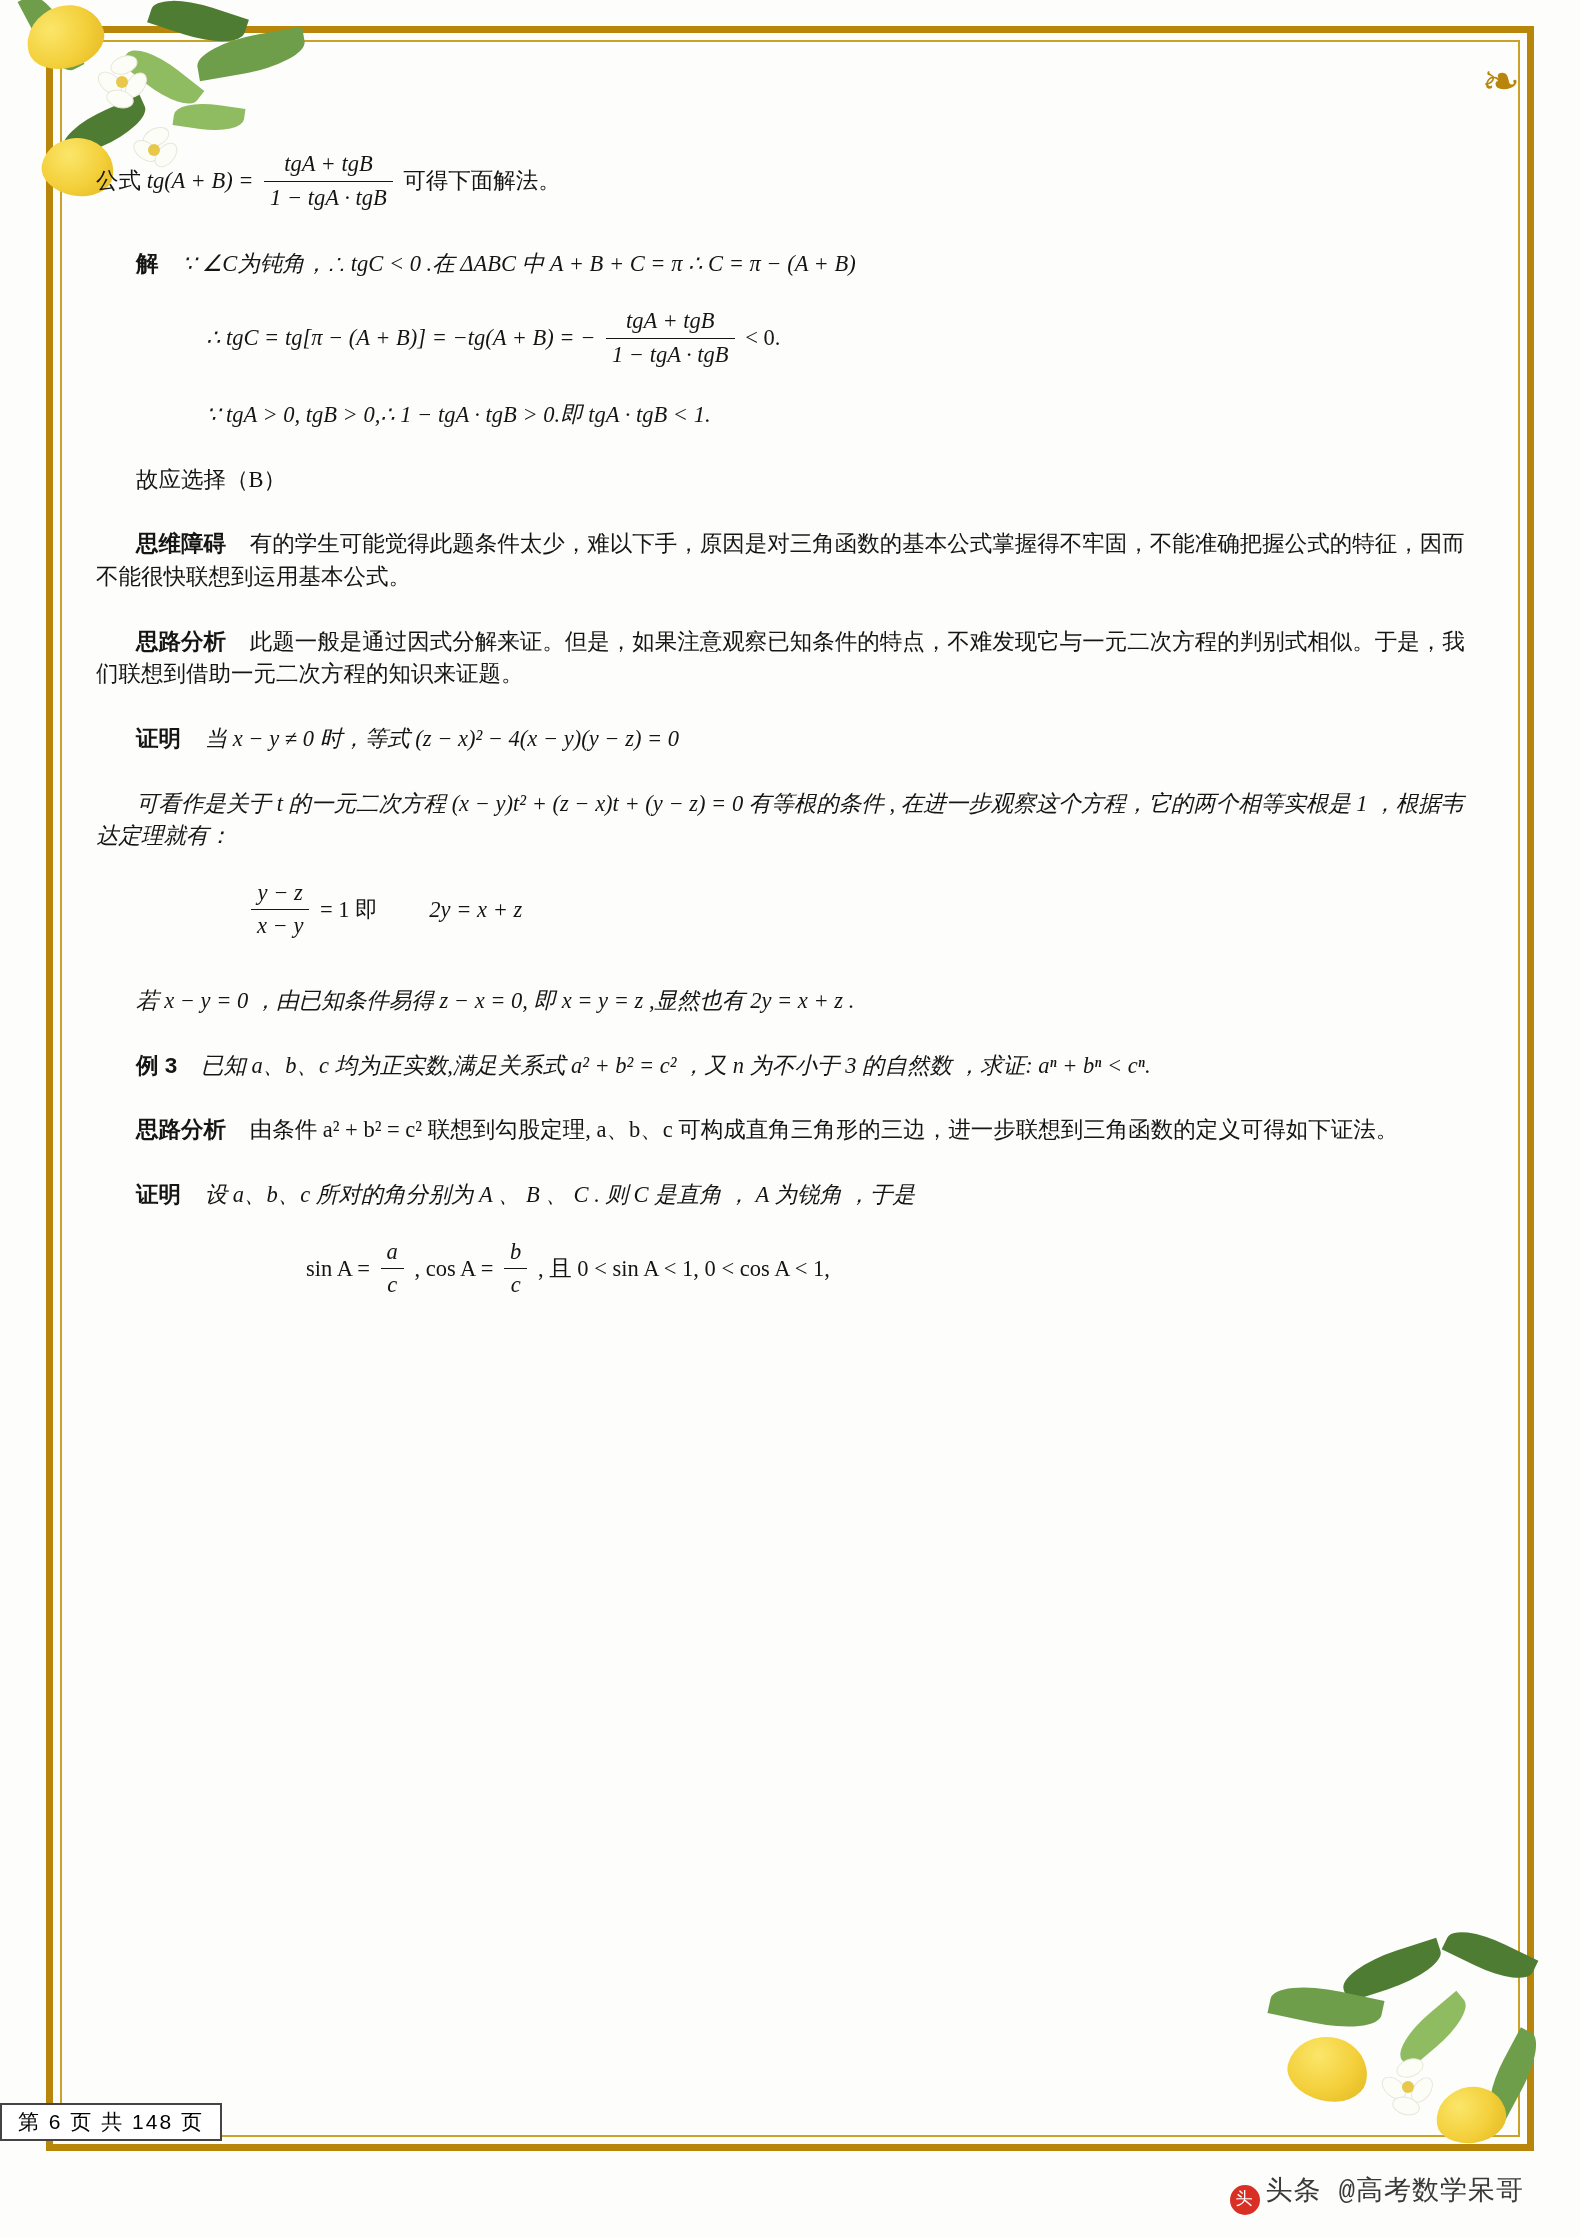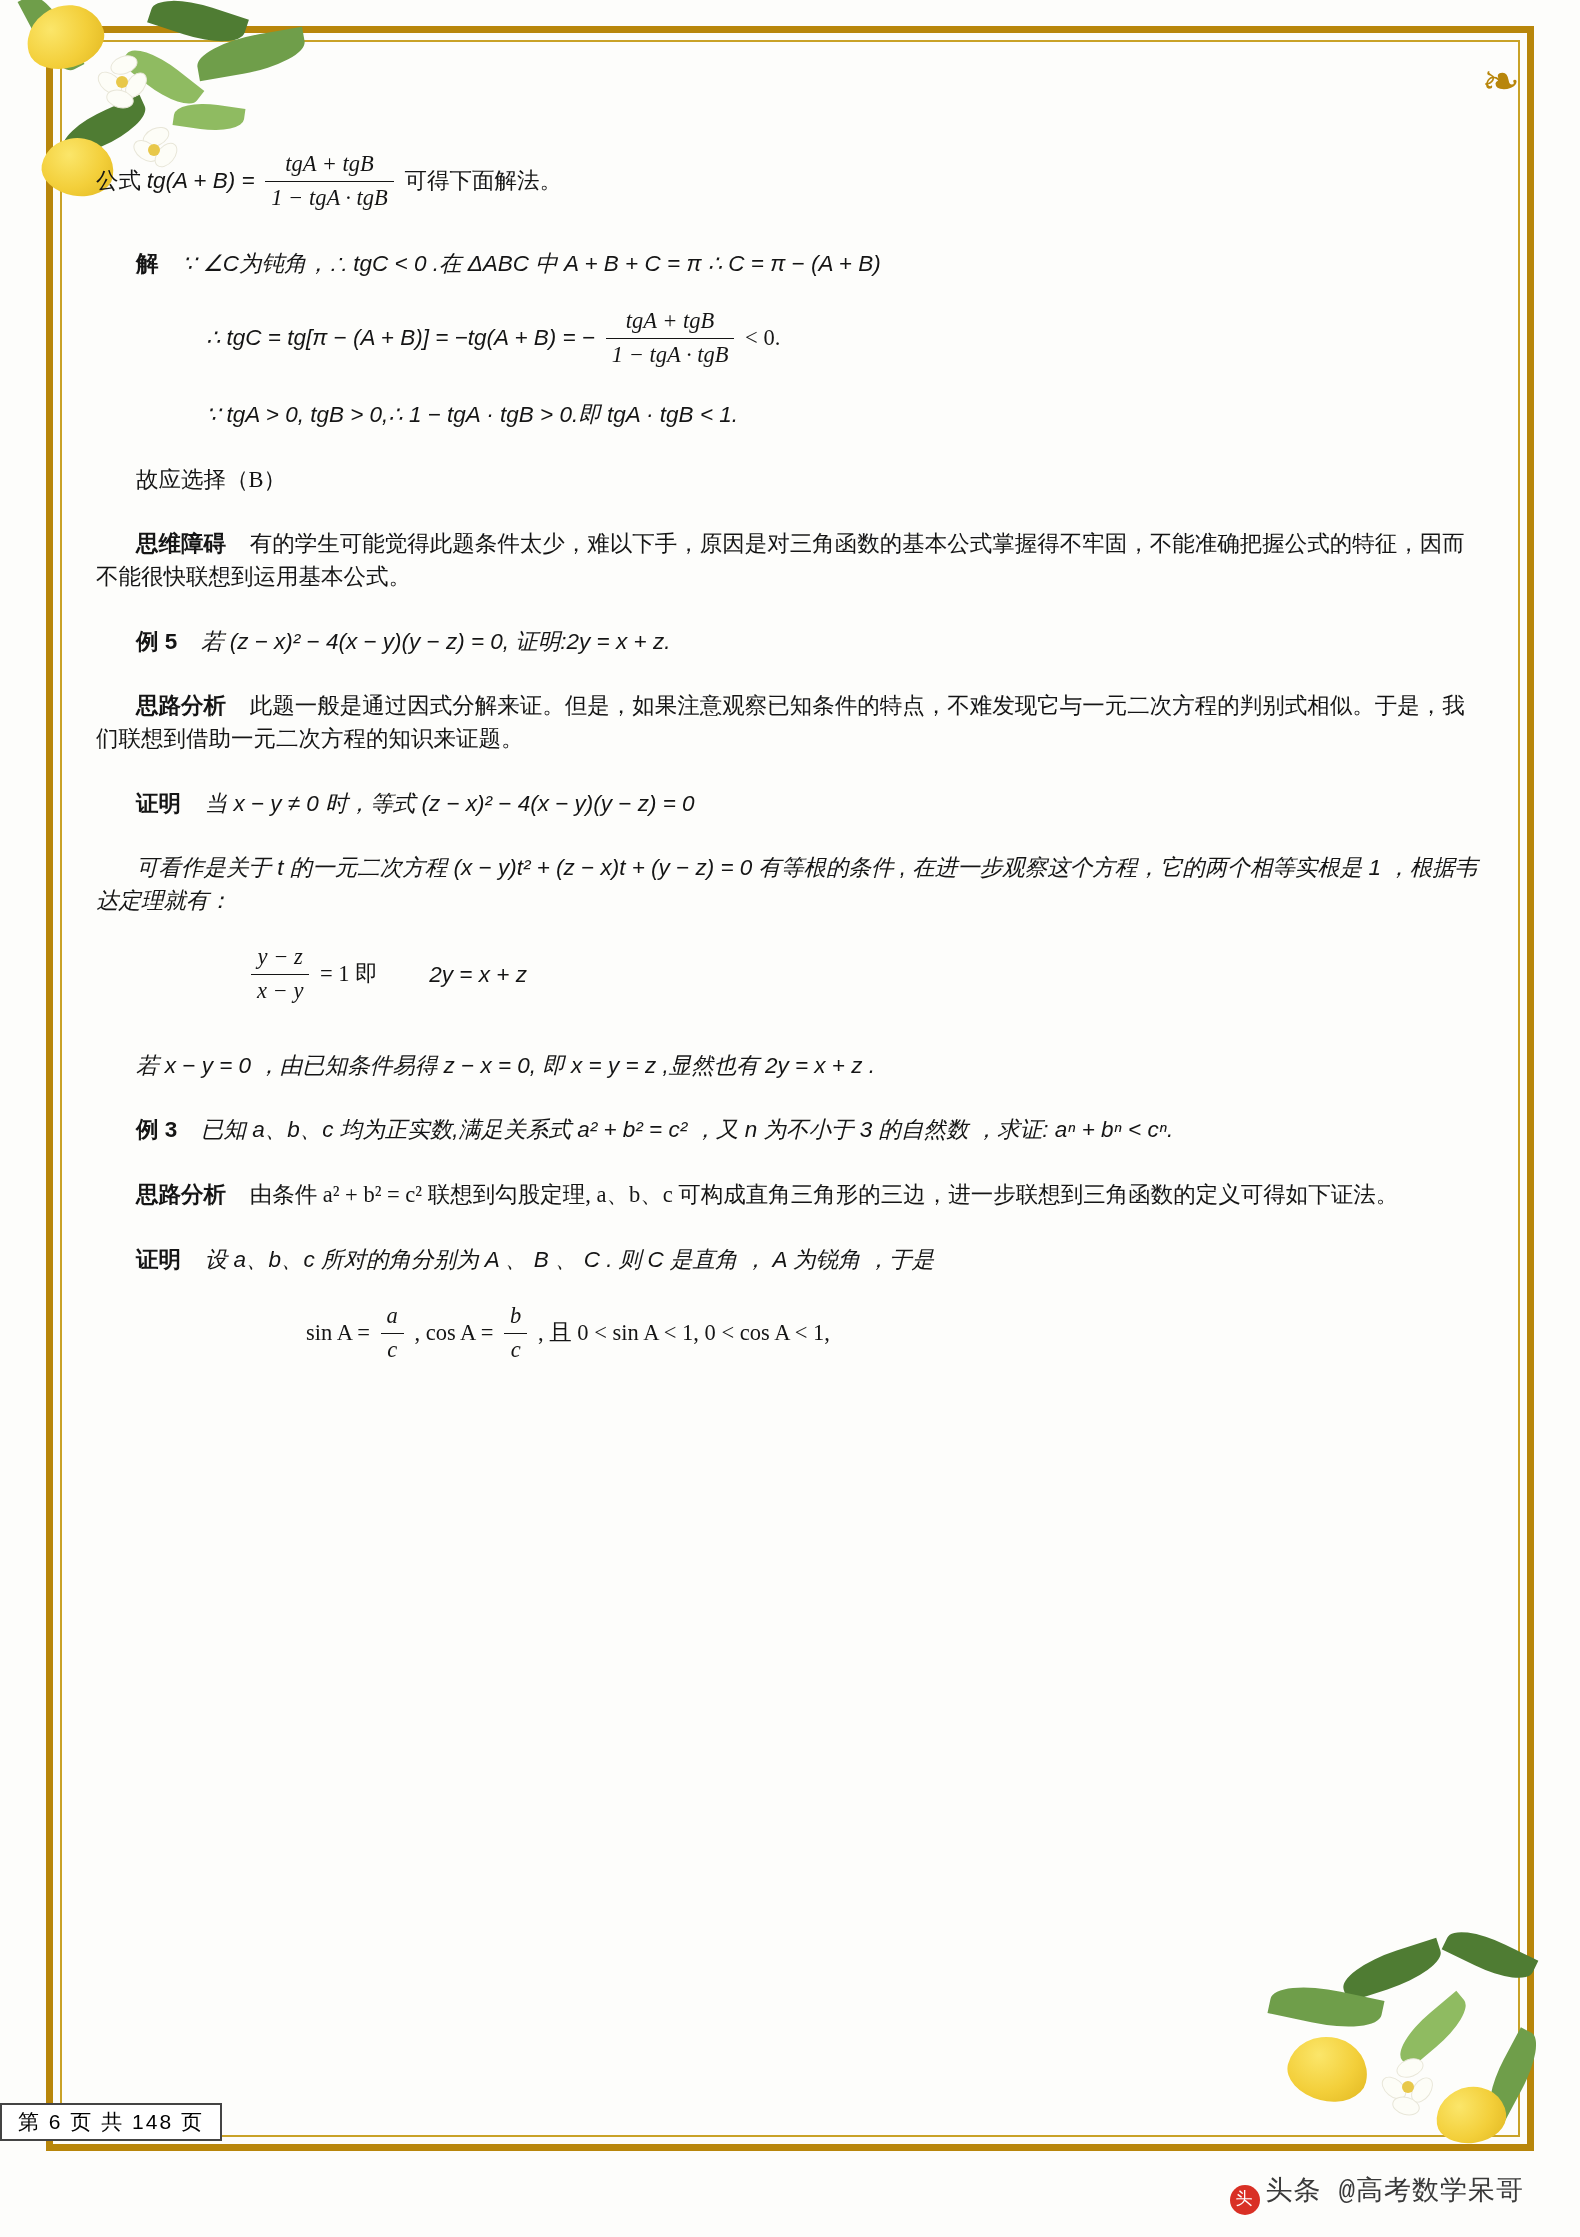--- a/index.html
+++ b/index.html
@@ -49,21 +49,21 @@
     position:absolute;
     left:96px;top:150px;
     width:1388px;
     color:#151515;
     font-size:22.5px;
     line-height:1.45;
   }
   .para{margin:0 0 26px 0;}
   .para.indent{text-indent:40px;margin-top:32px;}
   .lbl{font-weight:bold;font-family:"Liberation Sans", sans-serif;margin-right:18px;}
-  .mi{font-family:Liberation Sans, sans-serif;font-style:italic;}
+  .mi{font-family:Liberation Serif, serif;font-style:italic;}
   .mn{font-family:"Liberation Serif", serif;font-style:normal;}
   .frac{
     display:inline-block;vertical-align:middle;
     text-align:center;margin:0 5px;position:relative;top:-2px;
   }
   .frac .num{display:block;padding:0 6px;font-style:italic;text-align:center;}
   .frac .den{display:block;border-top:1.4px solid #151515;padding:0 6px;font-style:italic;}
   .center-eq{margin:0 0 26px 0;padding-left:110px;}
   .center-eq2{margin:0 0 40px 0;padding-left:150px;}
   .center-eq3{margin:0 0 18px 0;padding-left:210px;}
@@ -186,24 +186,20 @@
 
     <p class="para indent">
       <span>故应选择（B）</span>
     </p>
 
     <p class="para indent">
       <span class="lbl">思维障碍</span>
       <span>有的学生可能觉得此题条件太少，难以下手，原因是对三角函数的基本公式掌握得不牢固，不能准确把握公式的特征，因而不能很快联想到运用基本公式。</span>
     </p>
 
-    <p class="para indent">
-      <span class="lbl">例 5</span>
-      <span class="mi">若 (z − x)² − 4(x − y)(y − z) = 0, 证明:2y = x + z.</span>
-    </p>
 
     <p class="para indent">
       <span class="lbl">思路分析</span>
       <span>此题一般是通过因式分解来证。但是，如果注意观察已知条件的特点，不难发现它与一元二次方程的判别式相似。于是，我们联想到借助一元二次方程的知识来证题。</span>
     </p>
 
     <p class="para indent">
       <span class="lbl">证明</span>
       <span class="mi">当 x − y ≠ 0 时，等式 (z − x)² − 4(x − y)(y − z) = 0</span>
     </p>

